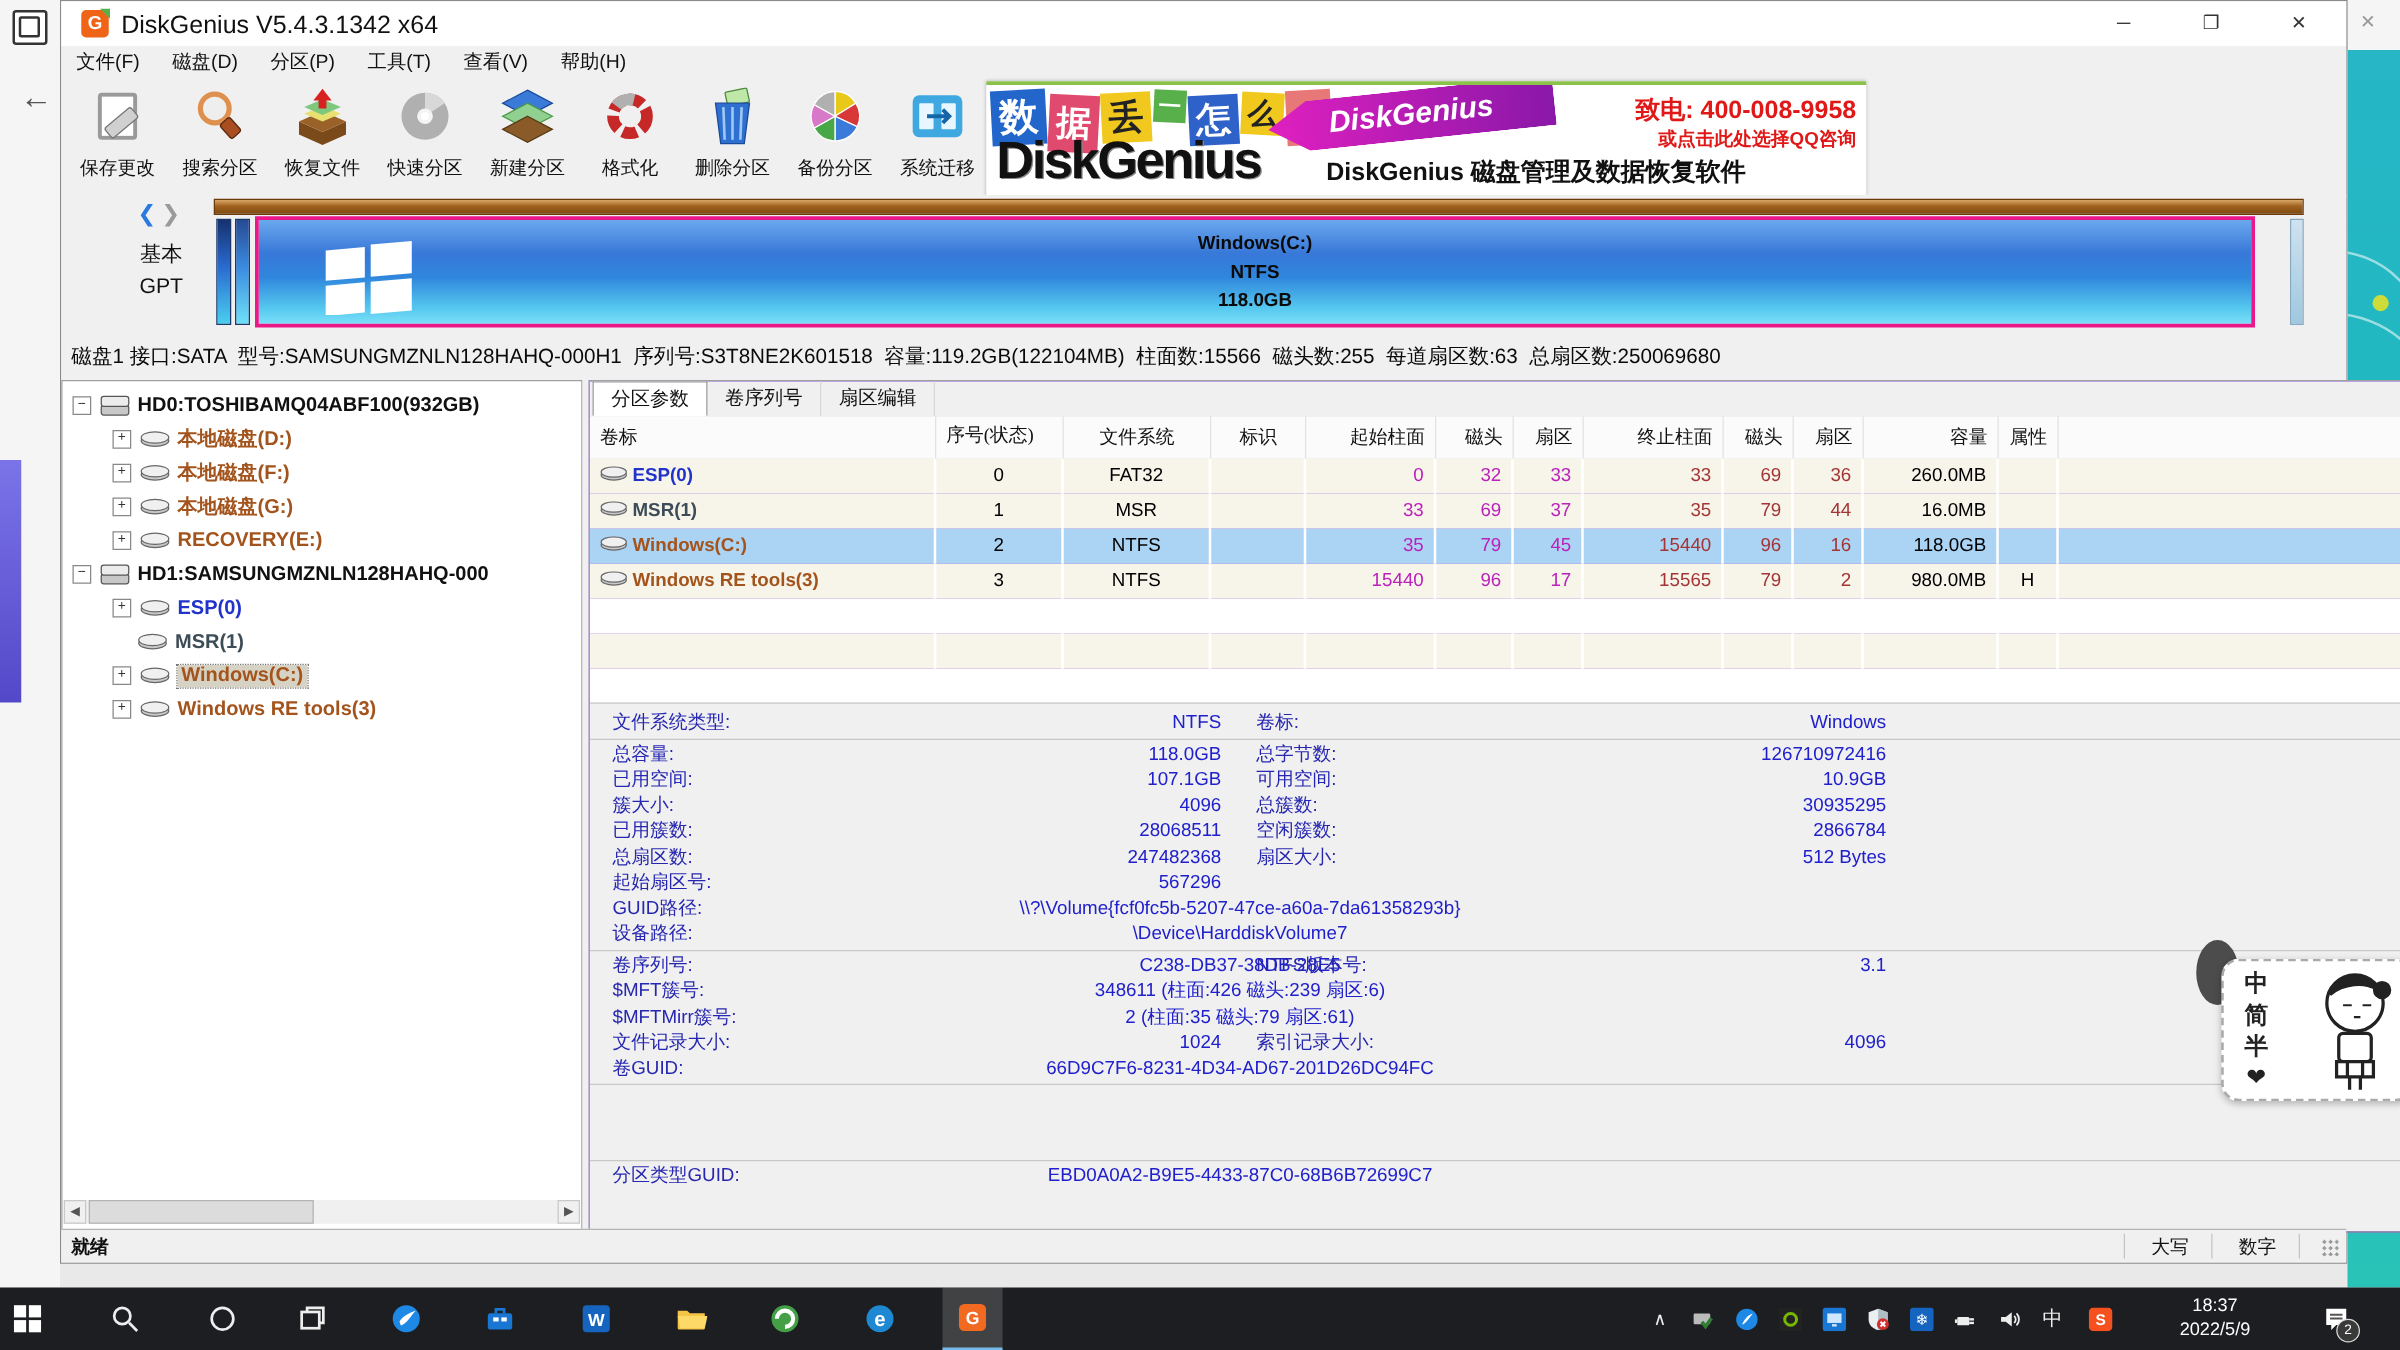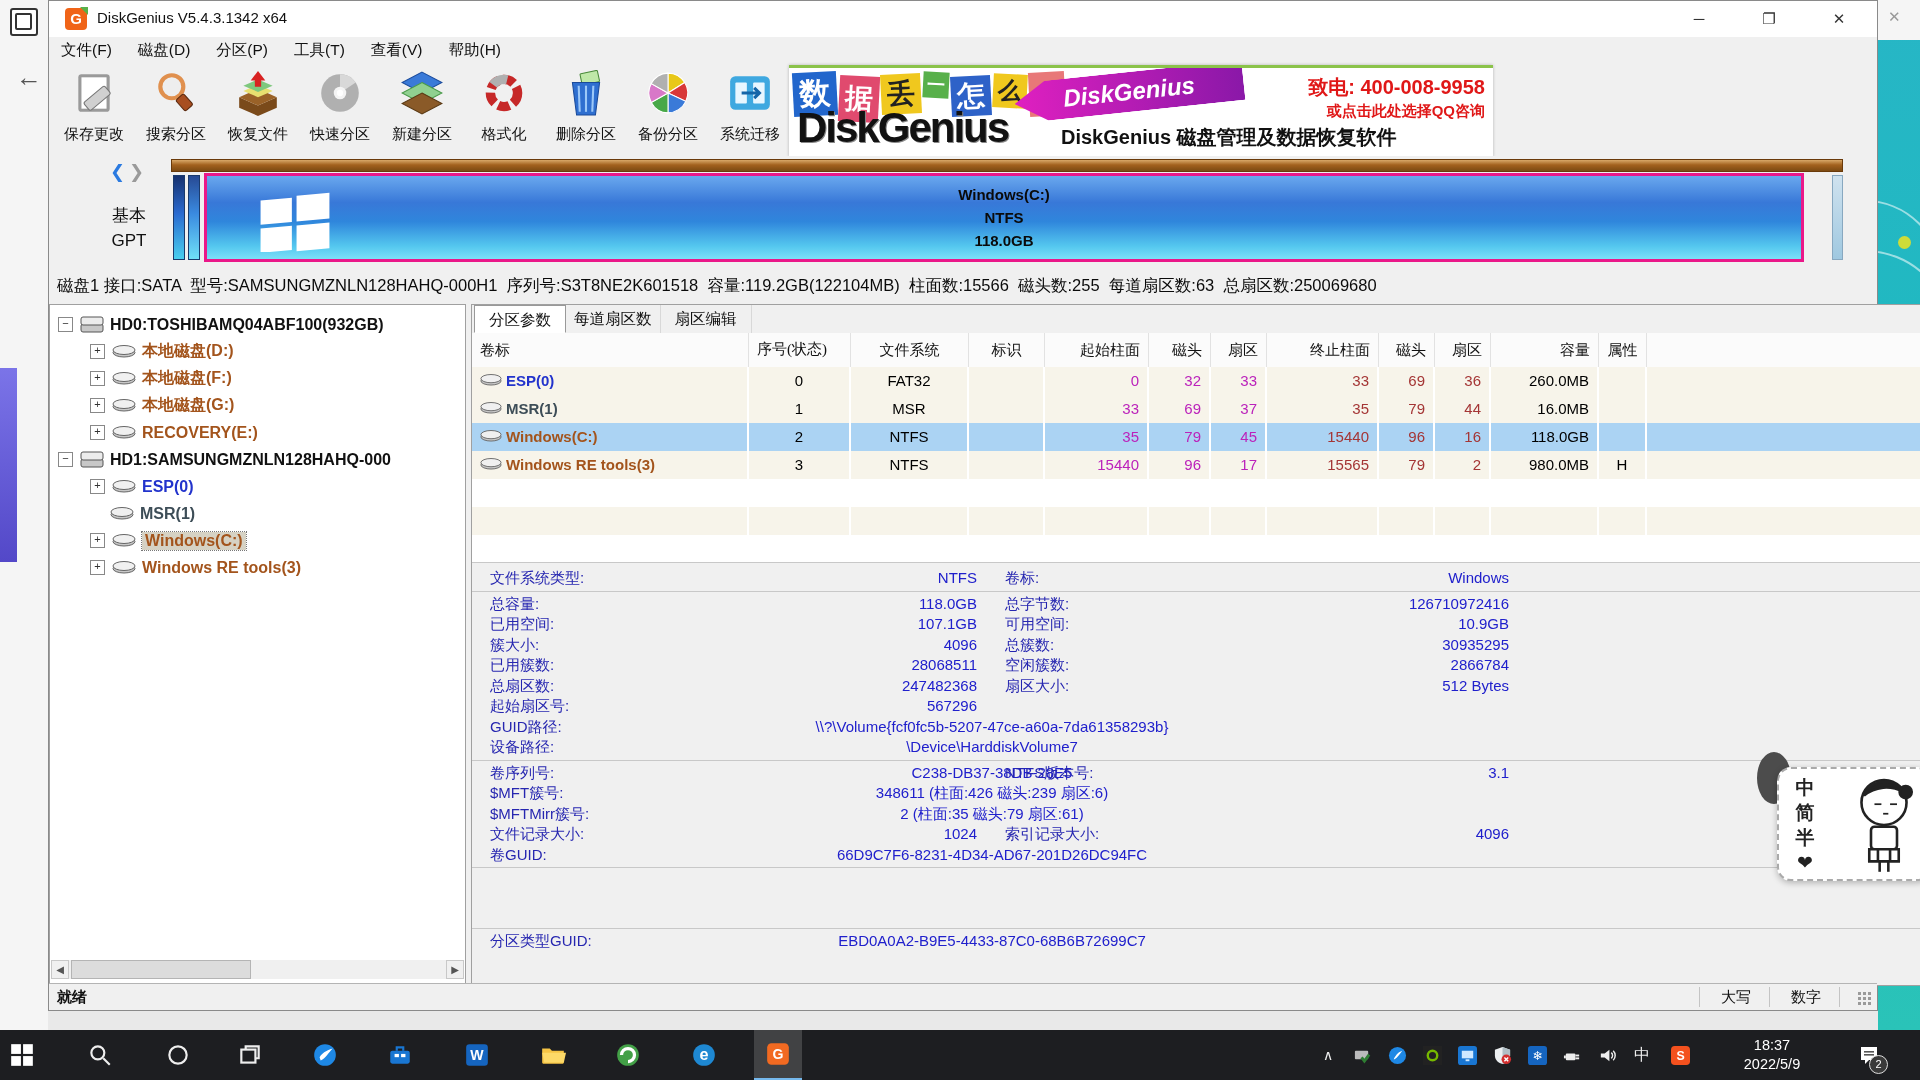--- a/index.html
+++ b/index.html
@@ -15,21 +15,21 @@
   #right-strip-top{position:absolute;left:1878px;top:0;width:42px;height:40px;background:#f5f5f5;color:#999;font-size:15px;}
   #ghost-close{position:absolute;left:10px;top:8px;}
   .curve{position:absolute;border:2px solid rgba(255,255,255,.55);border-radius:50%;}
   #blue-blob{position:absolute;left:1878px;top:330px;width:26px;height:170px;background:linear-gradient(90deg,#4a52d8,#2a9ecf);opacity:.85;}
   #yellow-dot{position:absolute;left:1898px;top:236px;width:13px;height:13px;border-radius:50%;background:#cddc39;}
   
   #dgwin{position:absolute;left:48px;top:0;width:1830px;height:1011px;background:#f0f0f0;border:1px solid #8a8a8a;box-sizing:border-box;}
   #titlebar{position:absolute;left:0;top:0;right:0;height:36px;background:#fff;}
   #app-icon{position:absolute;left:16px;top:7px;width:22px;height:22px;border-radius:4px;background:#f06418;color:#fff;font-weight:bold;font-size:15px;text-align:center;line-height:22px;}
   #app-icon:after{content:"";position:absolute;right:-1px;top:-1px;border-style:solid;border-width:0 8px 8px 0;border-color:transparent #58b04a transparent transparent;}
-  #title-text{position:absolute;left:48px;top:8px;font-size:15px;color:#111;}
+  #title-text{position:absolute;left:48px;top:8px;font-size:20px;color:#111;}
   .winbtn{position:absolute;top:0;width:56px;height:36px;text-align:center;line-height:36px;font-size:15px;color:#333;}
   #btn-min{left:1622px;} #btn-max{left:1692px;} #btn-close{left:1762px;}
   
   #menubar{position:absolute;left:0;top:36px;right:0;height:26px;background:#f0f0f0;font-size:15.5px;color:#111;padding-left:12px;box-sizing:border-box;}
   .mitem{display:inline-block;margin-right:26px;line-height:26px;}
   
   #toolbar{position:absolute;left:0;top:62px;right:0;height:93px;background:#f0f0f0;border-bottom:1px solid #d6d6d6;}
   #toolbar-items{position:absolute;left:4px;top:4px;display:flex;}
   .tbitem{width:82px;text-align:center;}
   .tbicon{height:52px;display:flex;align-items:center;justify-content:center;}
@@ -42,21 +42,21 @@
   #ad-logo{position:absolute;left:8px;top:36px;font-size:42px;font-weight:900;color:#111;letter-spacing:-2px;text-shadow:1px 1px 0 #888;}
   #ad-ribbon{position:absolute;left:225px;top:4px;width:230px;height:40px;background:linear-gradient(90deg,#e020c0,#8a18a8);clip-path:polygon(0 50%,14% 0,100% 0,100% 100%,14% 100%);transform:rotate(-6deg);color:#fff;font-weight:bold;font-style:italic;font-size:24px;text-align:center;line-height:40px;}
   #ad-phone{position:absolute;right:8px;top:6px;color:#e01818;font-weight:bold;font-size:20px;}
   #ad-qq{position:absolute;right:8px;top:34px;color:#e01818;font-weight:bold;font-size:15px;}
   #ad-tagline{position:absolute;left:272px;bottom:6px;color:#111;font-weight:bold;font-size:20px;}
   
   #diskpanel{position:absolute;left:0;top:155px;right:0;height:113px;background:#f0f0f0;}
   #disknav{position:absolute;left:40px;top:5px;width:80px;text-align:center;}
   #disknav .arrows{font-size:18px;letter-spacing:4px;}
   #disknav .a1{color:#2a7ae0;} #disknav .a2{color:#9a9a9a;}
-  #disknav .scheme{font-size:17px;color:#111;margin-top:21px;}
+  #disknav .scheme{font-size:17px;color:#111;margin-top:10px;}
   #disknav .ptable{font-size:17px;color:#111;margin-top:4px;}
   #diskgraph{position:absolute;left:122px;top:3px;width:1672px;height:103px;}
   #brown-strip{position:absolute;left:0;top:0;width:100%;height:13px;background:linear-gradient(180deg,#d8a868 0%,#a2611e 45%,#7c4a12 100%);border:1px solid #6a3a0a;box-sizing:border-box;}
   .minibar{position:absolute;top:16px;width:12px;height:85px;border:1px solid #1a3a6c;box-sizing:border-box;}
   #bar-esp{left:2px;background:linear-gradient(180deg,#16316e 0%,#2a6ad0 45%,#49cfef 100%);}
   #bar-msr{left:17px;background:linear-gradient(180deg,#274a94 0%,#3a8ae0 45%,#6fe0f8 100%);}
   #bar-main{position:absolute;left:33px;top:14px;width:1600px;height:89px;background:linear-gradient(180deg,#6aa8ee 0%,#3878d8 32%,#2f86dc 55%,#55c8ef 85%,#7ce0f8 100%);border:3px solid #ea1889;box-sizing:border-box;}
   #bar-rest{position:absolute;right:0;top:16px;width:11px;height:85px;background:linear-gradient(180deg,#cfe2ef,#9fc8e0);border:1px solid #88a8c0;box-sizing:border-box;}
   #winflag{position:absolute;left:52px;top:12px;width:72px;height:62px;}
   #bar-text{position:absolute;left:0;top:7px;width:100%;text-align:center;color:#0a0a0a;font-size:15px;font-weight:600;line-height:23px;}
@@ -433,21 +433,21 @@
         <div class="harrow" id="harrow-l">◀</div>
         <div id="hthumb"></div>
         <div class="harrow" id="harrow-r">▶</div>
       </div>
     </div>
     <div id="splitter"></div>
 
     <div id="rightpanel">
       <div id="tabs">
           <div class="tab active">分区参数</div>
-          <div class="tab">每道扇区数</div>
+          <div class="tab">卷序列号</div>
           <div class="tab">扇区编辑</div>
         </div>
       <div id="thead">
           <span class="hcell" style="width: 277px; text-align: left;">卷标</span>
           <span class="hcell" style="width: 102px; text-align: left; font-family: Liberation Serif, serif;">序号(状态)</span>
           <span class="hcell" style="width: 118px; text-align: center;">文件系统</span>
           <span class="hcell" style="width: 76px; text-align: center;">标识</span>
           <span class="hcell" style="width: 104px; text-align: right;">起始柱面</span>
           <span class="hcell" style="width: 62px; text-align: right;">磁头</span>
           <span class="hcell" style="width: 56px; text-align: right;">扇区</span>

